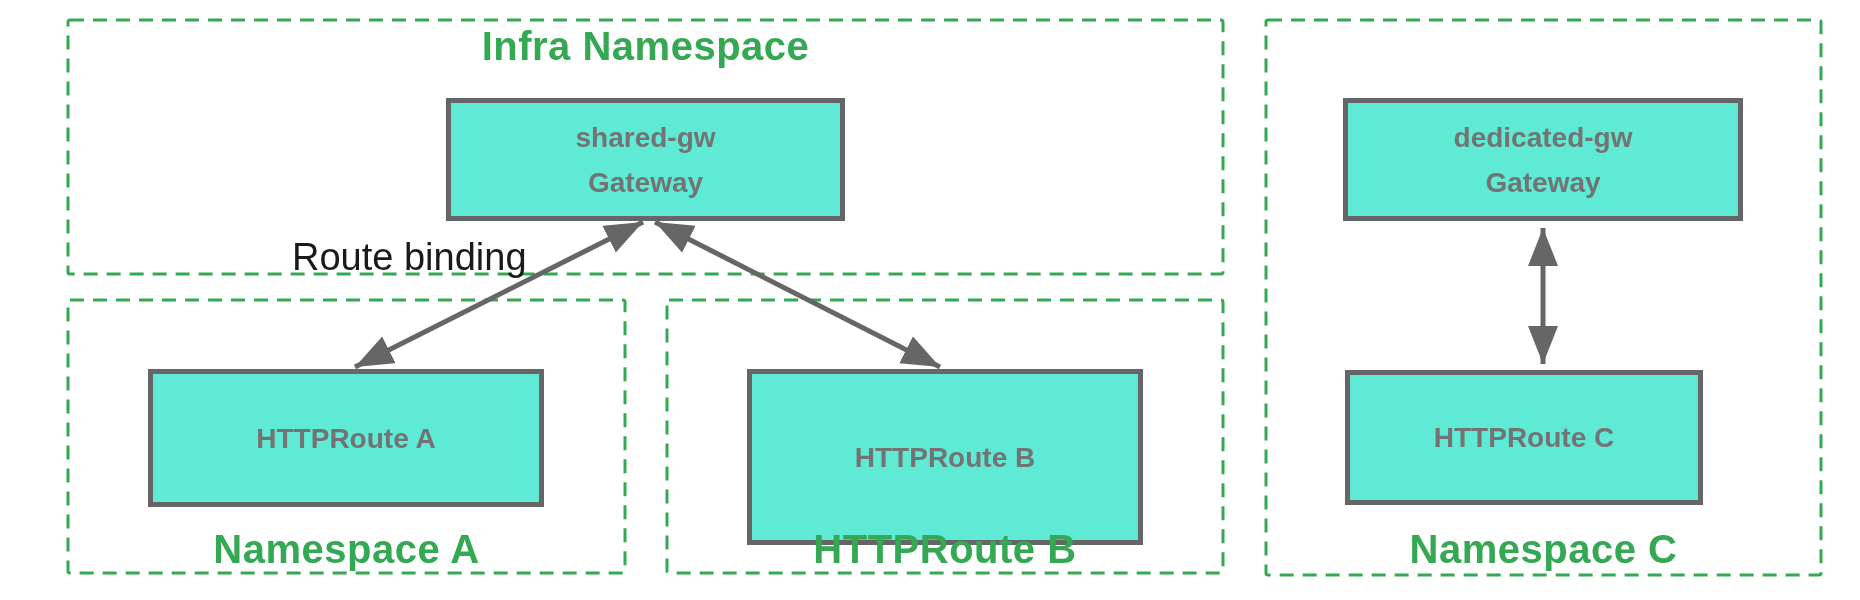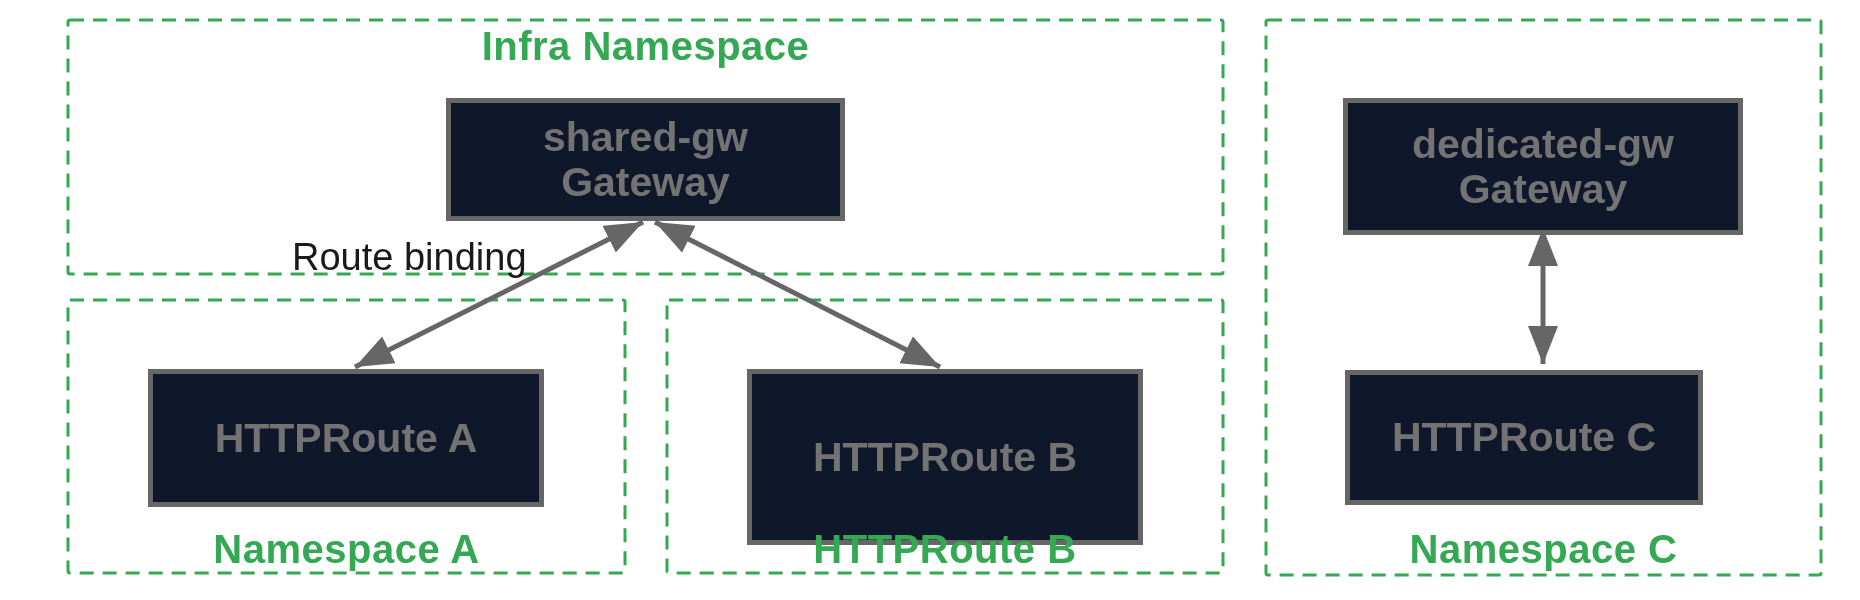--- a/index.html
+++ b/index.html
@@ -28,27 +28,27 @@
     font-weight: bold;
     color: #34a853;
     text-align: center;
     letter-spacing: 0.5px;
     white-space: nowrap;
   }
 
   .node {
     position: absolute;
     z-index: 2;
-    background: #0f172a;
+    background: #5eead4;
     border: 5px solid #666666;
     display: flex;
     flex-direction: column;
     align-items: center;
     justify-content: center;
-    font-size: 41px;
+    font-size: 28px;
     font-weight: bold;
     line-height: 45px;
     color: #737373;
     text-align: center;
     white-space: nowrap;
   }
 
   .annotation {
     position: absolute;
     z-index: 3;
@@ -83,21 +83,21 @@
   <div class="ns-title" style="left:68px; top:24px; width:1155px;">Infra Namespace</div>
   <div class="ns-title" style="left:68px; top:527px; width:557px;">Namespace A</div>
   <div class="ns-title" style="left:667px; top:527px; width:556px;">HTTPRoute B</div>
   <div class="ns-title" style="left:1266px; top:527px; width:555px;">Namespace C</div>
 
   <div class="node" style="left:446px; top:98px; width:399px; height:123px;">
     <div>shared-gw</div>
     <div>Gateway</div>
   </div>
 
-  <div class="node" style="left:1343px; top:98px; width:400px; height:137px;justify-content:center;">
+  <div class="node" style="left:1343px; top:98px; width:400px; height:123px;justify-content:center;">
     <div>dedicated-gw</div>
     <div>Gateway</div>
   </div>
 
   <div class="node" style="left:148px; top:369px; width:396px; height:138px;">
     <div>HTTPRoute A</div>
   </div>
 
   <div class="node" style="left:747px; top:369px; width:396px; height:176px;">
     <div>HTTPRoute B</div>

